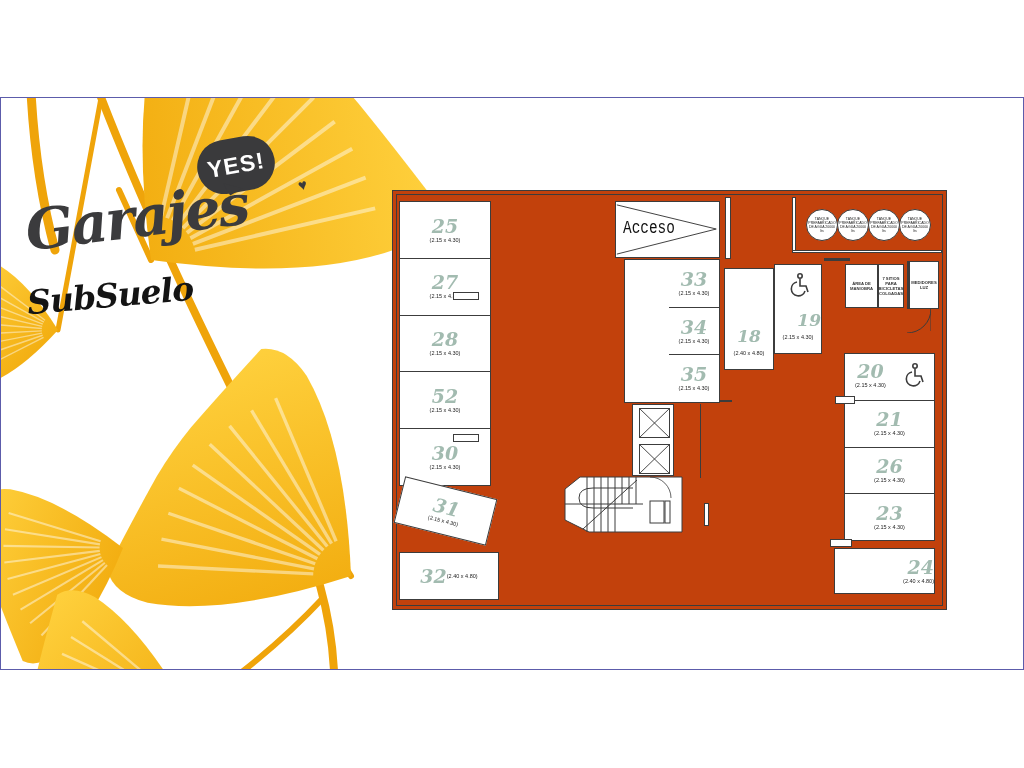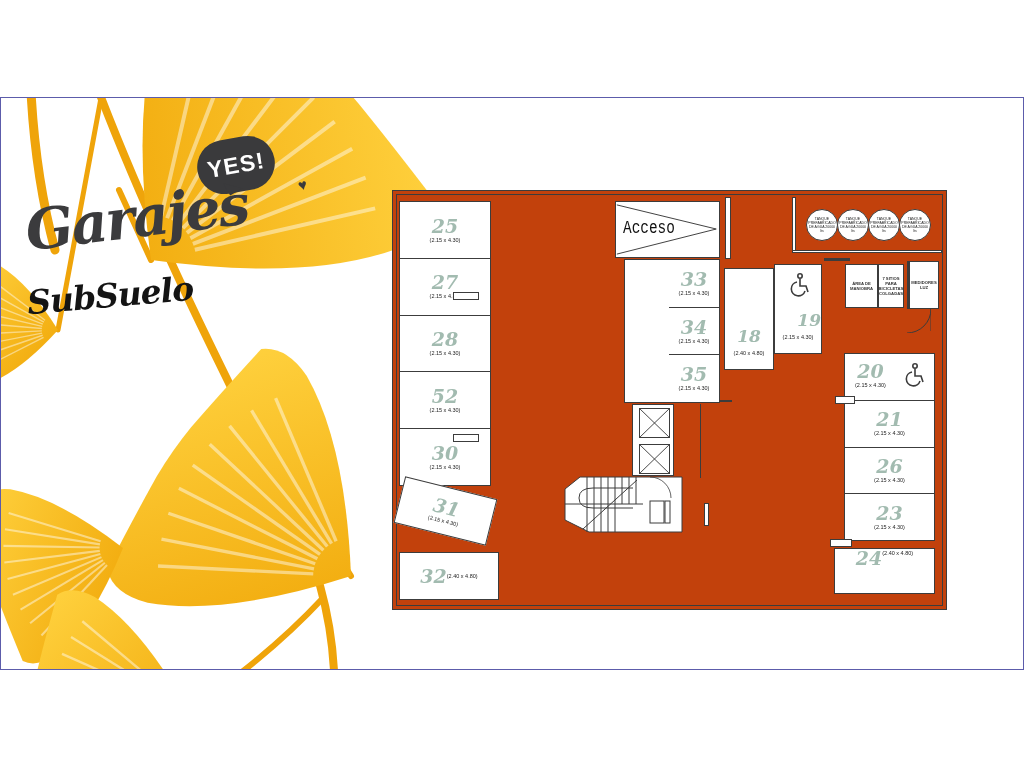--- a/index.html
+++ b/index.html
@@ -208,21 +208,21 @@
         <div class="dims">(2.15 x 4.30)</div>
       </div>
       <div class="stallcell" style="flex:1">
         <div class="num">23</div>
         <div class="dims">(2.15 x 4.30)</div>
       </div>
     </div>
     <div class="marker" style="left:442px;top:205px;width:20px;height:8px;"></div>
     <div class="marker" style="left:437px;top:348px;width:22px;height:8px;"></div>
 
-    <div class="box" style="left:441px;top:357px;width:101px;height:46px;display:flex;flex-direction:row;align-items:flex-start;justify-content:center;">
+    <div class="box" style="left:441px;top:357px;width:101px;height:46px;display:flex;flex-direction:column;align-items:flex-end;justify-content:center;padding-left:44px;">
       <div class="num">24</div>
       <div class="dims">(2.40 x 4.80)</div>
     </div>
 
     <div class="box" style="left:239px;top:213px;width:42px;height:72px;"></div>
     <div class="box" style="left:246px;top:217px;width:31px;height:30px;">
       <svg class="lines" viewBox="0 0 31 30">
           <line x1="0" y1="0" x2="31" y2="30" stroke="#3c3c3c"></line>
           <line x1="31" y1="0" x2="0" y2="30" stroke="#3c3c3c"></line>
         </svg>

